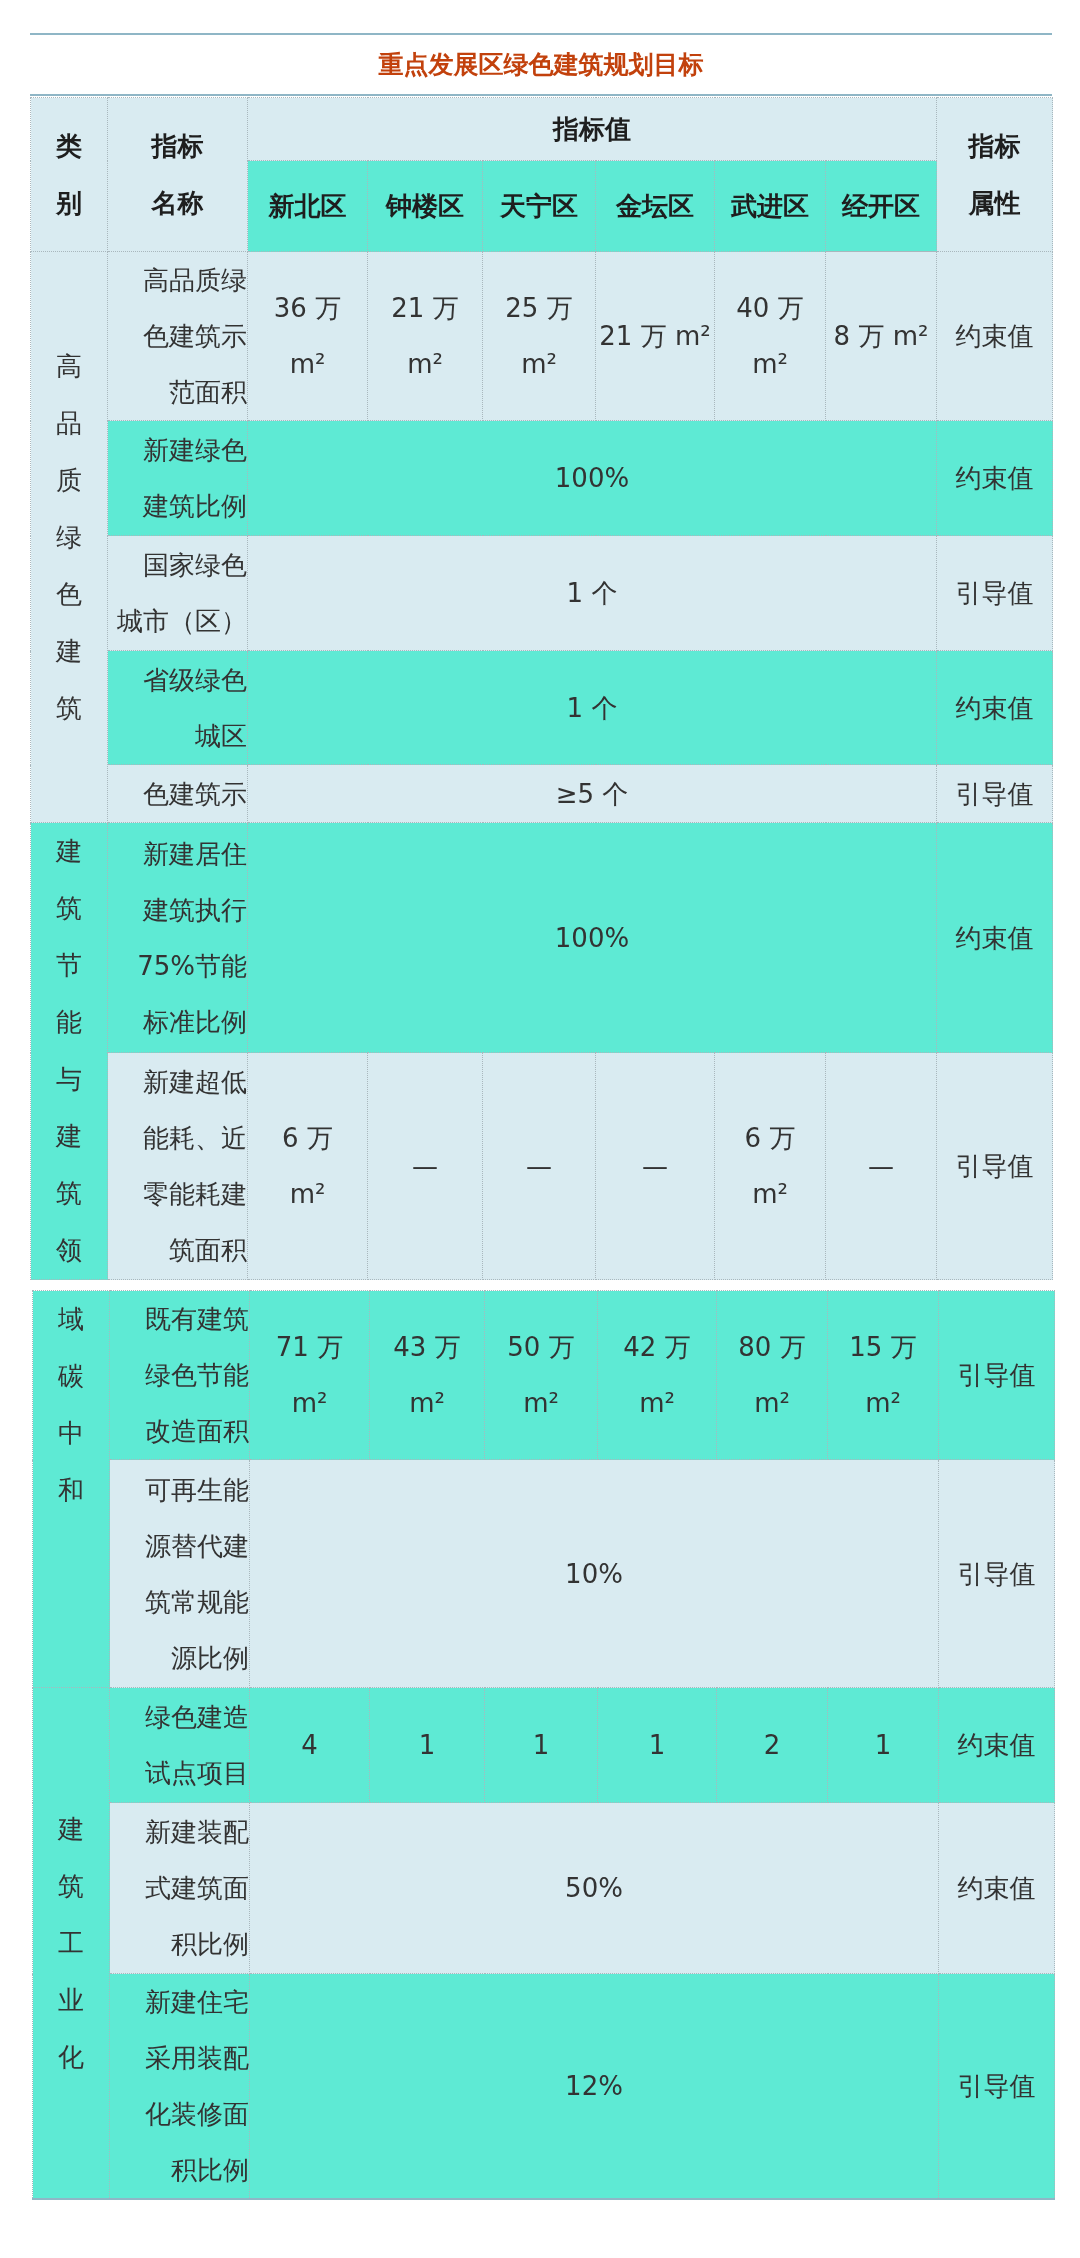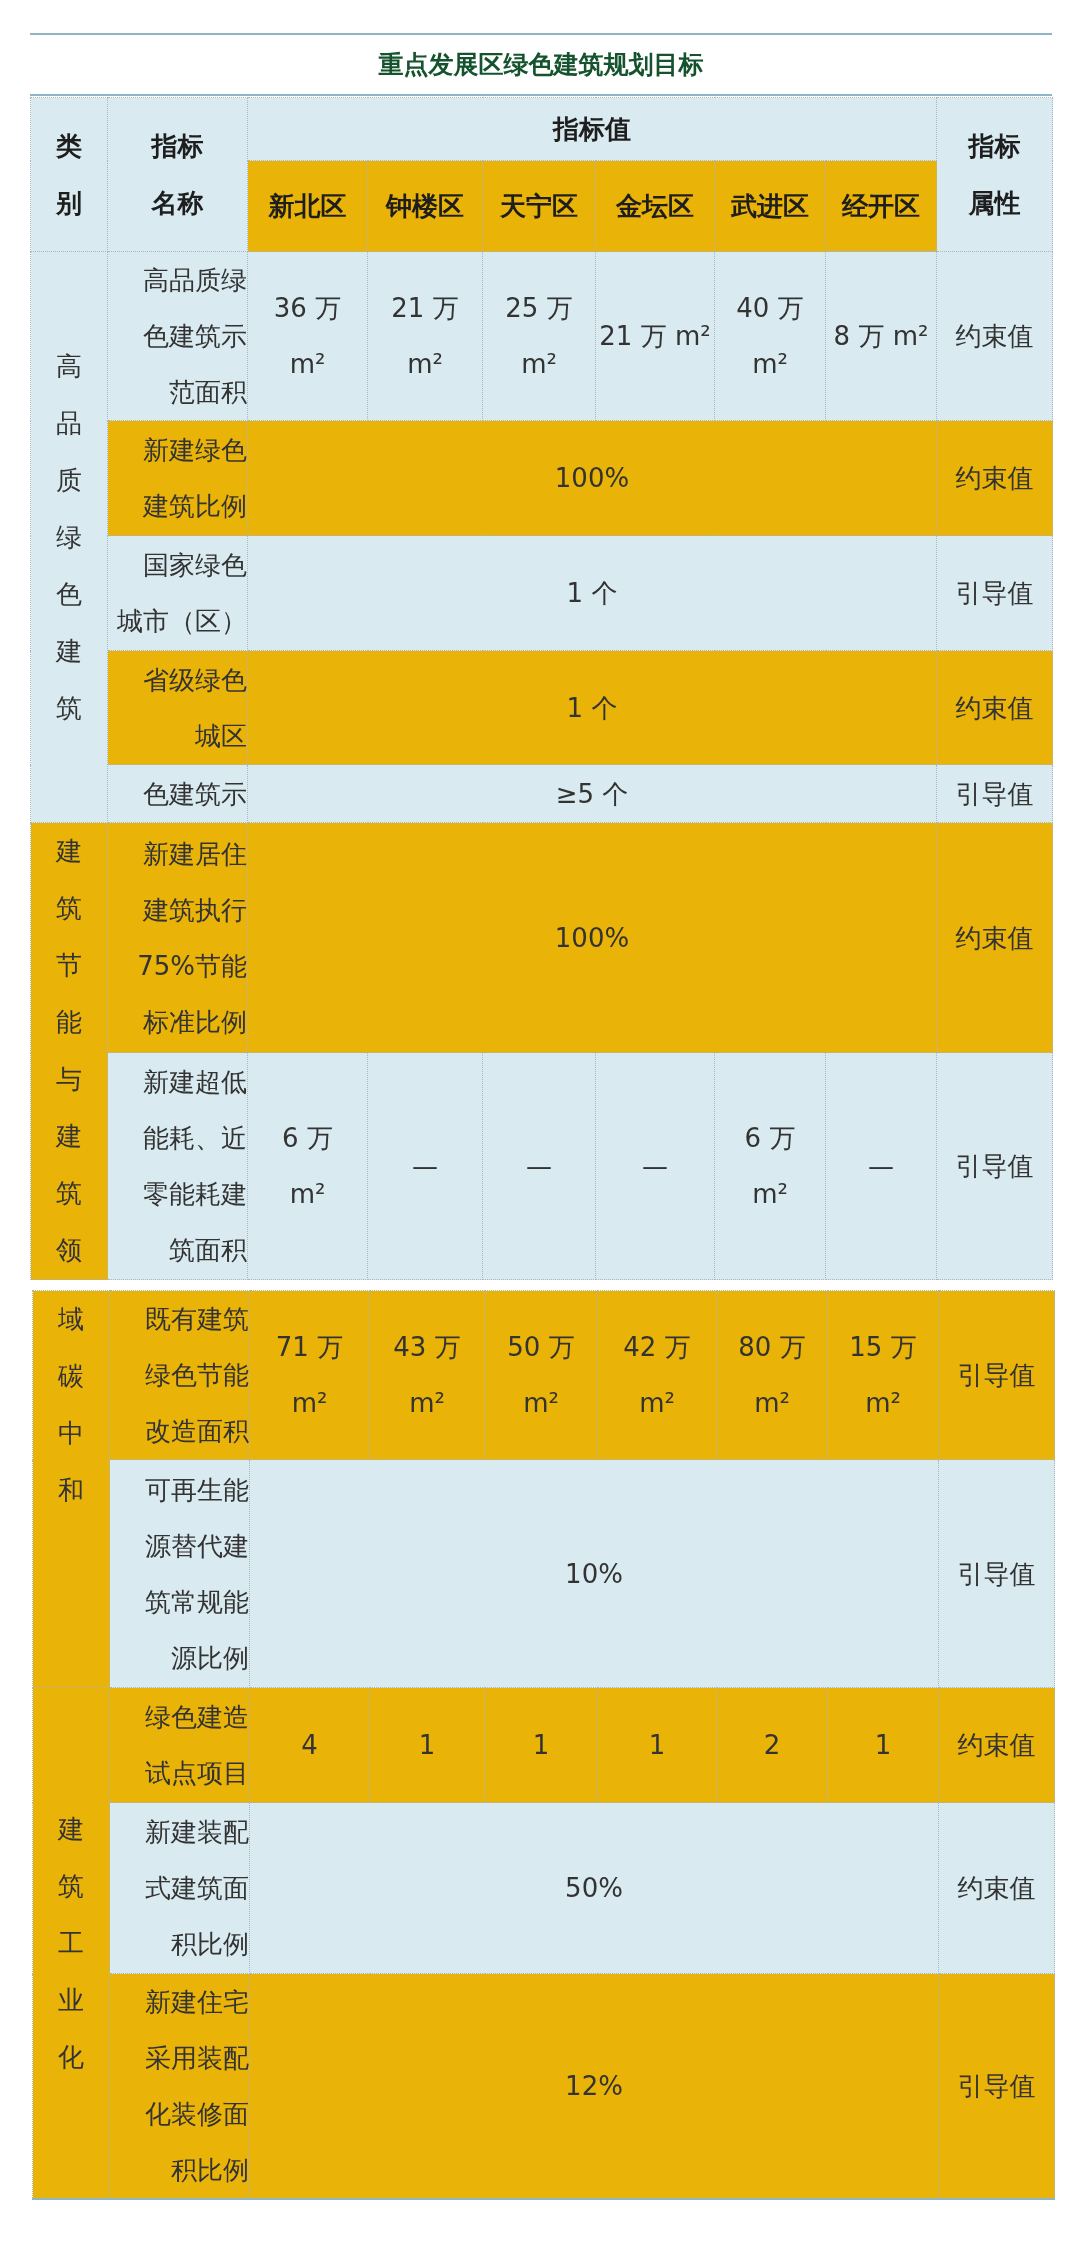--- a/index.html
+++ b/index.html
@@ -3,25 +3,25 @@
 <meta charset="utf-8">
 <style>
   html, body { margin:0; padding:0; background:#ffffff; }
   body { width:1080px; height:2258px; position:relative; overflow:hidden;
          font-family:"DejaVu Sans","Liberation Sans",sans-serif; color:#2b2b2b; }
   .blk { position:absolute; left:30px; width:1022px; }
   table { border-collapse:collapse; table-layout:fixed; width:1022px; }
   td { border:1px dotted #a9b7bd; text-align:center; vertical-align:middle;
        padding:0; font-size:26px; line-height:56px; color:#333; }
   .b { background:#d9ebf1; }
-  .w { background:#eab308; }
+  .w { background:#5eead4; }
   .hd { font-weight:bold; font-size:26px; color:#1e1e1e; }
   .title-blk { top:33px; height:63px; border-top:2px solid #8fb6c6; border-bottom:2px solid #8fb6c6;
                display:flex; align-items:center; justify-content:center;
-               font-weight:bold; font-size:25px; color:#14532d; box-sizing:border-box; }
+               font-weight:bold; font-size:25px; color:#c2410c; box-sizing:border-box; }
   .cat { line-height:57px; }
   .cat span { display:block; }
   .name span { display:block;text-align:right; }
   .val span { display:block; }
   .outer-bottom { border-bottom:2px solid #8fb6c6; }
 </style>
 </head>
 <body>
 
 <div class="blk title-blk">重点发展区绿色建筑规划目标</div>

